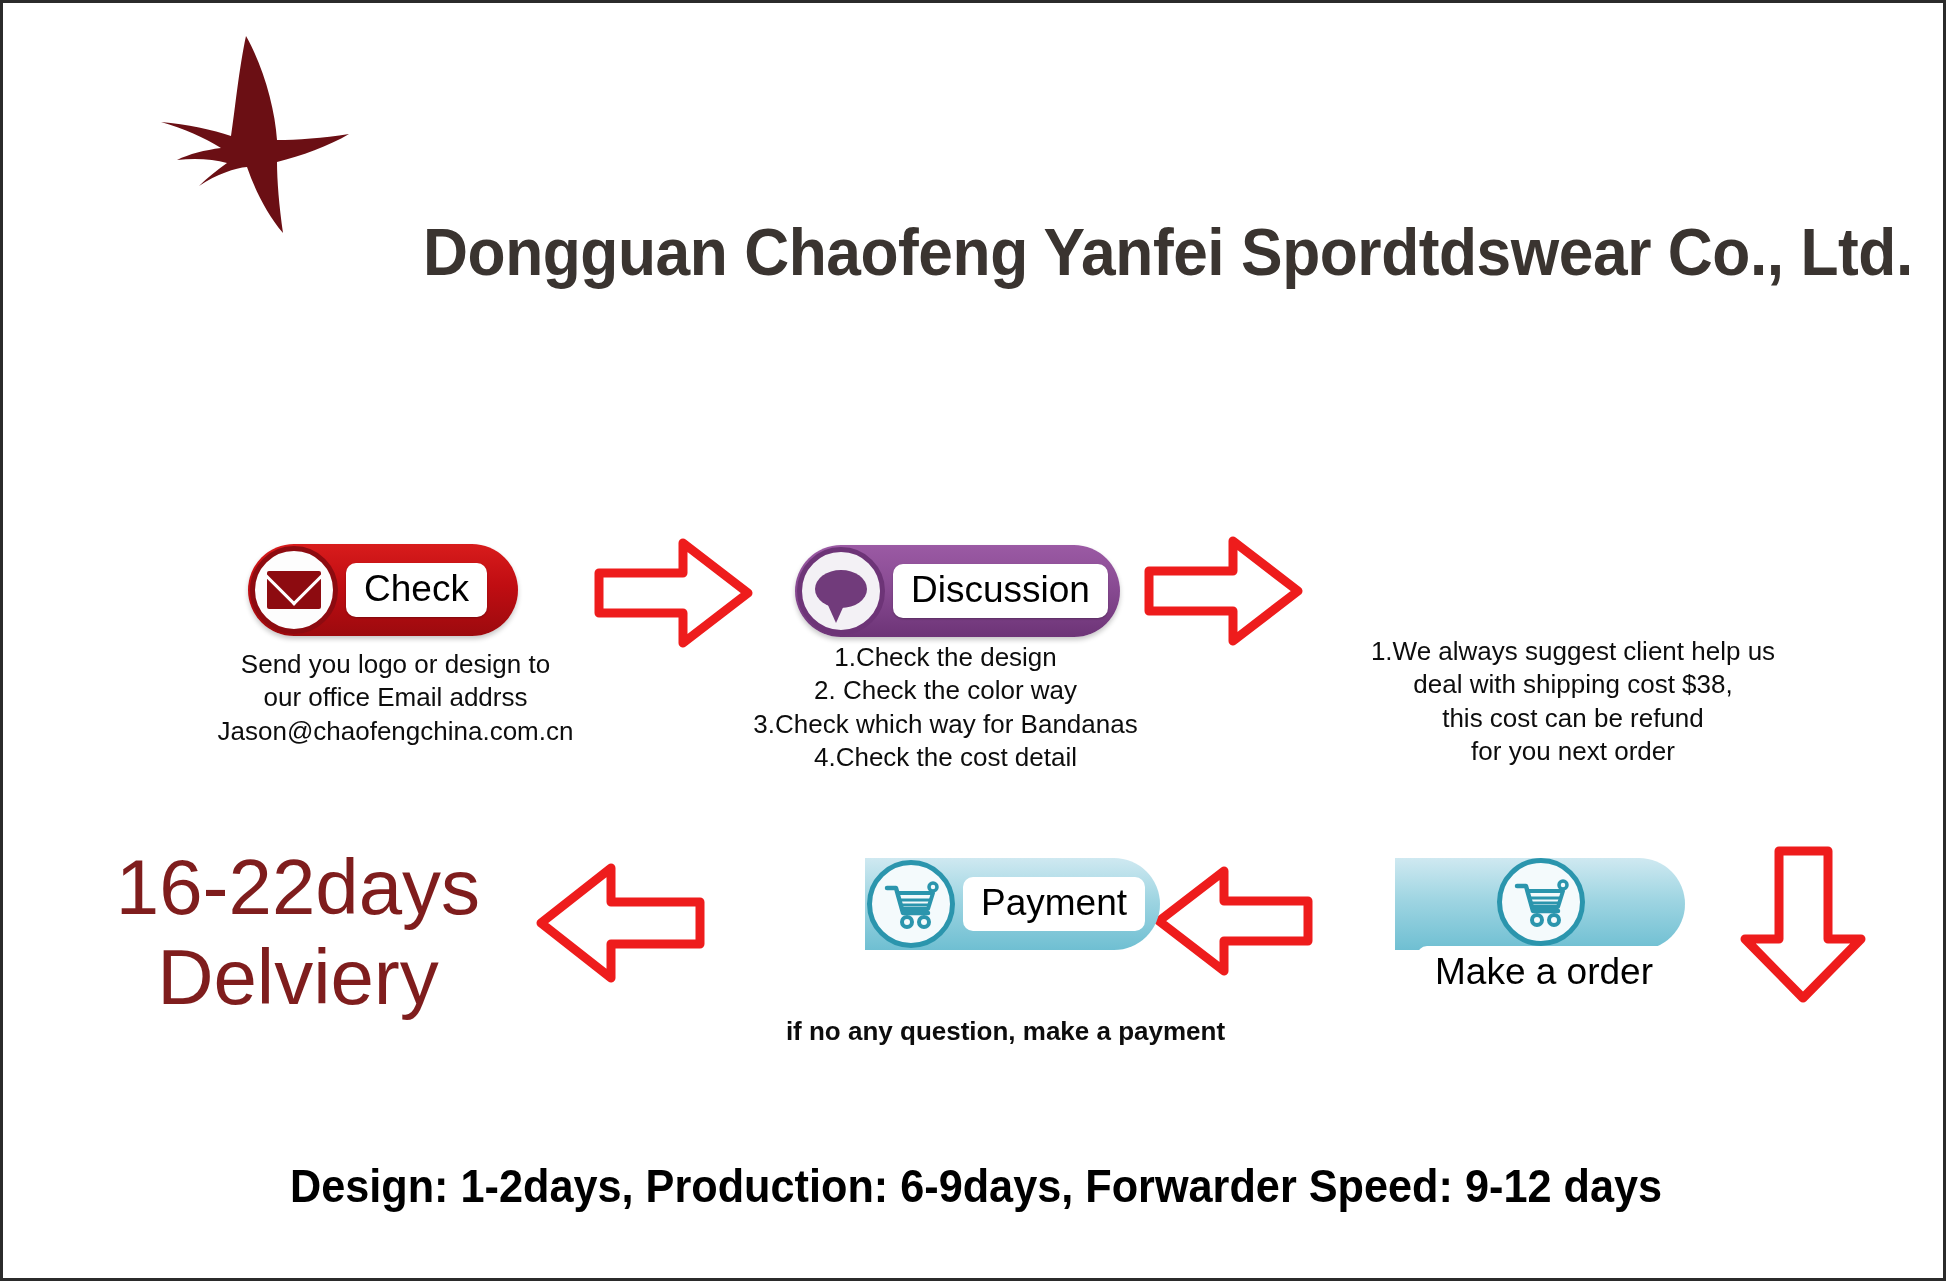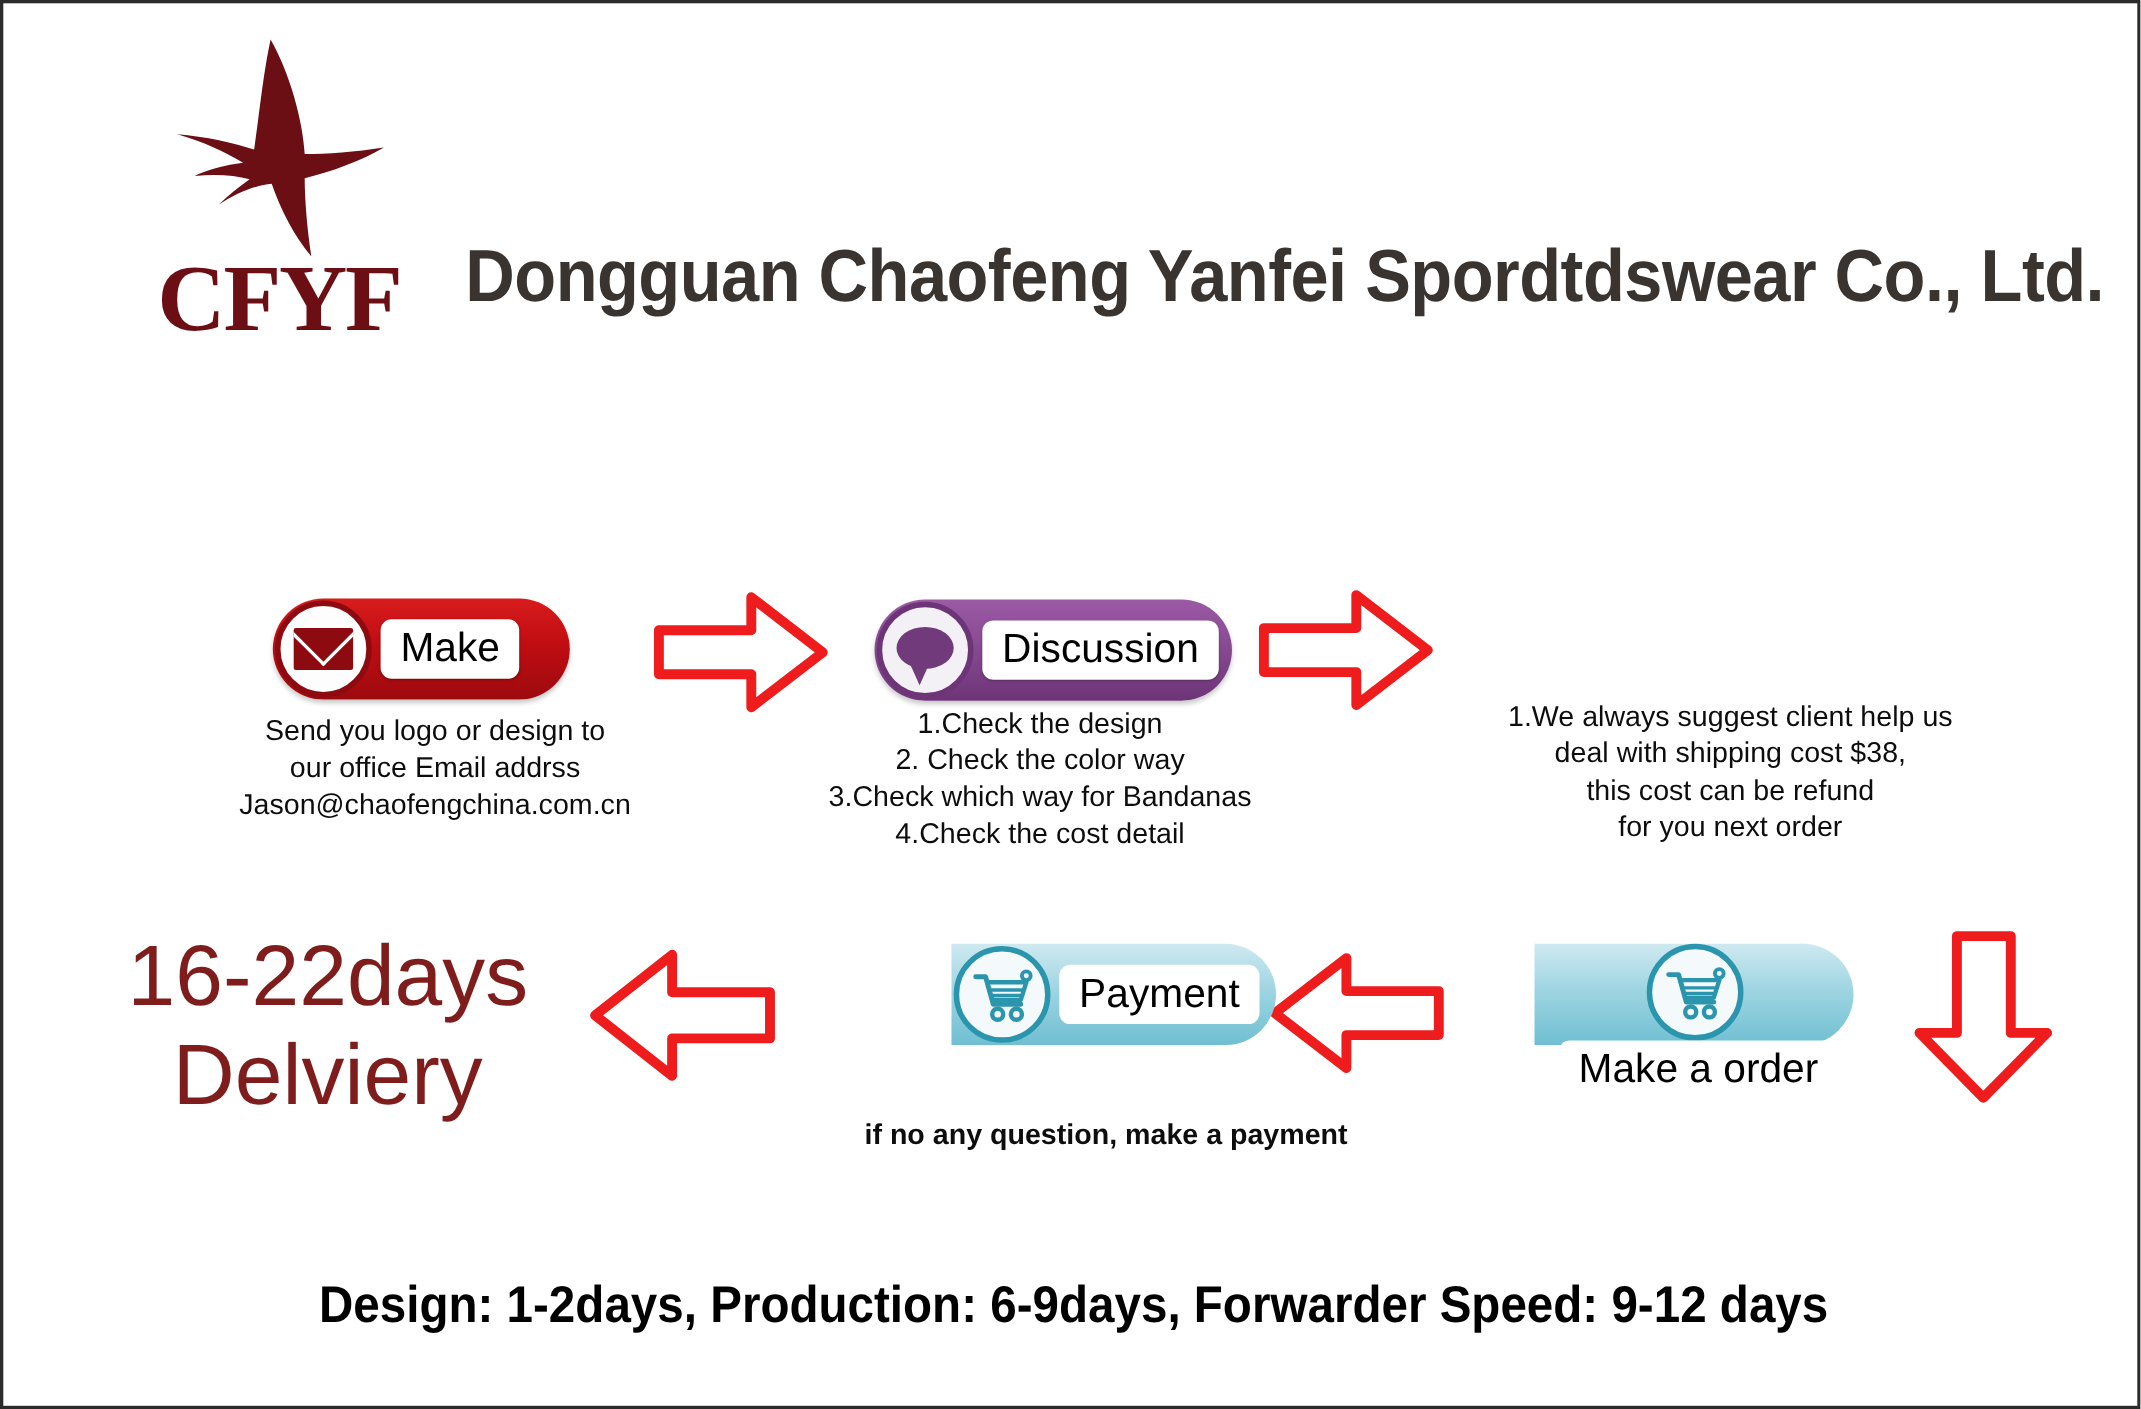--- a/index.html
+++ b/index.html
@@ -211,30 +211,29 @@
       <svg viewBox="0 0 260 205" width="260" height="205" aria-hidden="true">
         <path fill="#6b0f14" d="M103 8 C96 40 92 82 88 108 C70 102 44 96 18 94 C40 100 62 110 78 120
                                  C62 122 46 126 34 132 C52 130 70 131 84 135
                                  C74 142 64 150 56 158 C74 146 92 140 104 139
                                  C112 162 124 186 140 205 C136 178 134 152 134 134
                                  C158 128 186 118 206 106 C180 110 154 112 134 112
                                  C132 80 120 38 103 8 Z"></path>
       </svg>
     </div>
 
-    <div id="logo-wordmark">CFYF</div>
 
     <div id="company-title">Dongguan Chaofeng Yanfei Spordtdswear Co., Ltd.</div>
   </div>
 
   <div class="pill" id="pill-email">
     <div class="pill-icon">
       <div class="env-shape"></div>
     </div>
-    <div class="pill-label">Make</div>
+    <div class="pill-label">Check</div>
   </div>
 
   <div class="body-text" id="text-email">
     <div>Send you logo or design to</div>
     <div>our office Email addrss</div>
     <div>Jason@chaofengchina.com.cn</div>
   </div>
 
   <div class="arrow" style="left:588px; top:530px;">
     <svg width="165" height="120" viewBox="0 0 165 120" aria-hidden="true">

